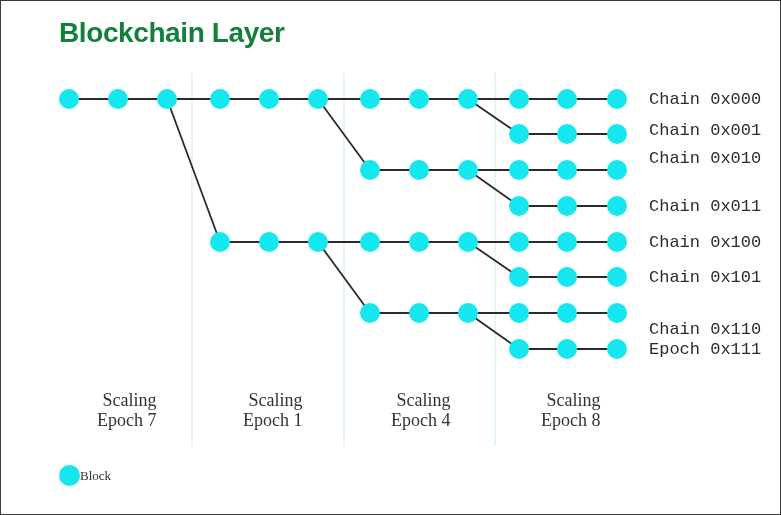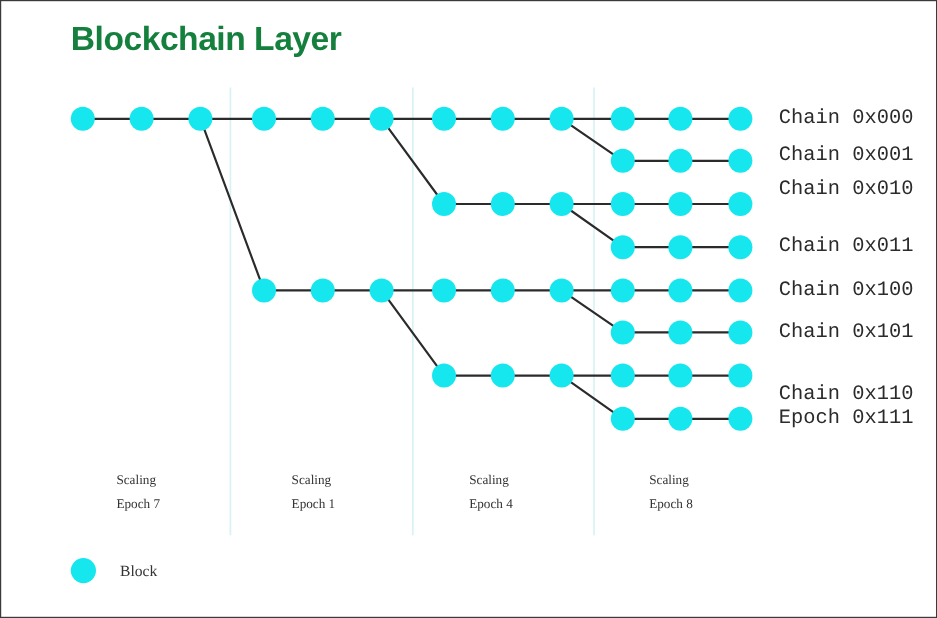--- a/index.html
+++ b/index.html
@@ -39,32 +39,33 @@
     position: absolute;
     font-family: "Liberation Mono", monospace;
     font-size: 17px;
     color: #2b2b2b;
     white-space: nowrap;
     transform: translateY(-50%);
   }
   .epoch-label {
     position: absolute;
     font-family: "Liberation Serif", serif;
-    font-size: 11px;
+    font-size: 18px;
     color: #333333;
     line-height: 20px;
     white-space: nowrap;
+    text-align: right;
   }
   #legend {
     position: absolute;
     left: 58px;
     top: 464px;
     display: flex;
     align-items: center;
-    gap: 20px;
+    gap: 0;
   }
   #legend-swatch {
     width: 21px;
     height: 21px;
     border-radius: 50%;
     background: #16e7ef;
   }
   #legend-text {
     font-family: "Liberation Serif", serif;
     font-size: 13px;

